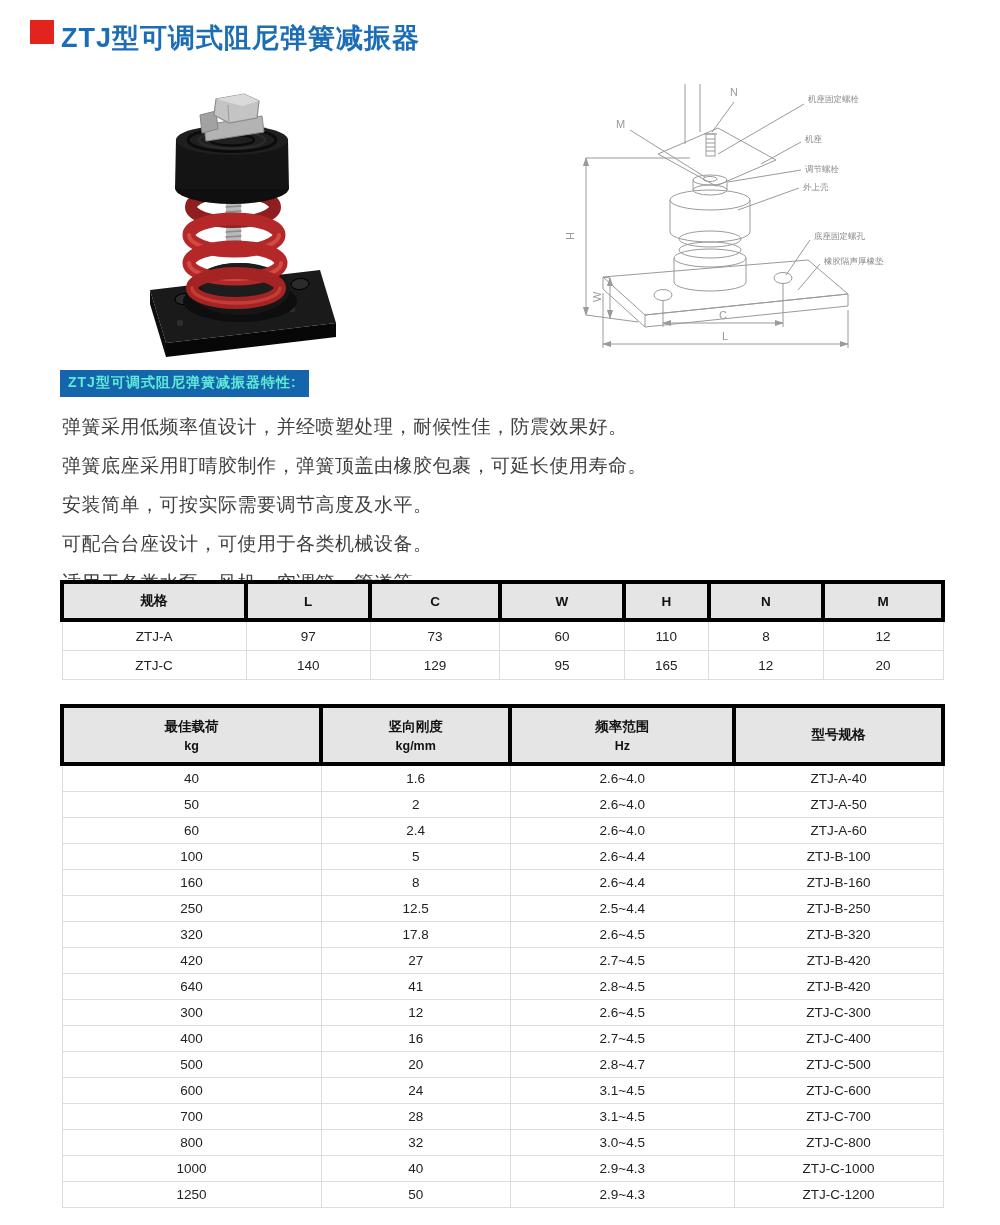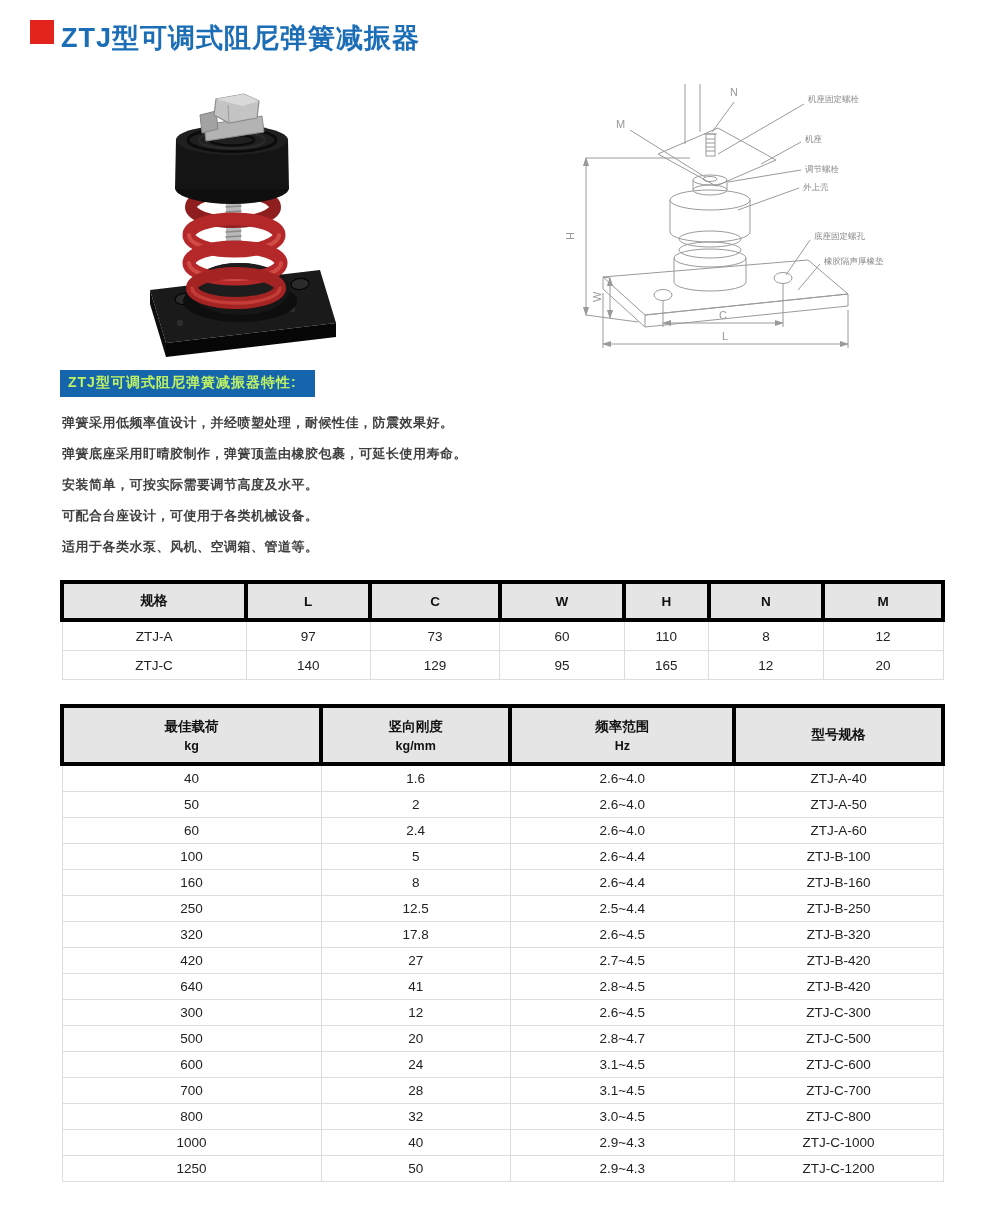--- a/index.html
+++ b/index.html
@@ -9,23 +9,23 @@
   }
   
   .title-row{position:absolute;left:30px;top:20px;display:flex;align-items:flex-start;gap:7px;}
   .red-square{width:24px;height:24px;background:#e2241c;flex:0 0 auto;}
   .page-title{font-size:27px;font-weight:bold;color:#1b6db6;letter-spacing:1px;white-space:nowrap;margin:0;}
   
   .photo-wrap{position:absolute;left:120px;top:85px;width:315px;height:282px;}
   .drawing-wrap{position:absolute;left:558px;top:82px;width:437px;height:287px;}
   
   .features{position:absolute;left:60px;top:370px;width:600px;}
-  .features-bar{display:inline-block;background:#1565ad;color:#bef264;font-size:14px;font-weight:bold;
-    padding:4px 18px 5px 8px;letter-spacing:1px;}
-  .feature-line{font-size:13px;color:#3f3f3f;margin:0 0 13px 2px;letter-spacing:0.5px;font-weight:bold;}
+  .features-bar{display:inline-block;background:#1565ad;color:#5eead4;font-size:14px;font-weight:bold;
+    padding:4px 12px 5px 8px;letter-spacing:1px;}
+  .feature-line{font-size:19px;color:#3f3f3f;margin:0 0 13px 2px;letter-spacing:0.5px;}
   .feature-list{margin-top:17px;}
   
   table.spec{border-collapse:collapse;table-layout:fixed;width:885px;font-size:13.5px;color:#222;}
   table.spec th{background:#e5e5e5;font-weight:bold;color:#111;border:4px solid #000000;font-size:13.5px;}
   table.spec td{border:1px solid #ddd;text-align:center;background:#fff;}
   .t1{position:absolute;left:60px;top:580px;}
   .t1 th{height:32px;}
   .t1 td{height:26px;}
   .t2{position:absolute;left:60px;top:704px;}
   .t2 th{height:50px;padding:2px 0;}
@@ -329,20 +329,26 @@
         <td>2.8~4.5</td>
         <td>ZTJ-B-420</td>
       </tr>
       <tr>
         <td>300</td>
         <td>12</td>
         <td>2.6~4.5</td>
         <td>ZTJ-C-300</td>
       </tr>
       <tr>
+        <td>400</td>
+        <td>16</td>
+        <td>2.7~4.5</td>
+        <td>ZTJ-C-400</td>
+      </tr>
+      <tr>
         <td>500</td>
         <td>20</td>
         <td>2.8~4.7</td>
         <td>ZTJ-C-500</td>
       </tr>
       <tr>
         <td>600</td>
         <td>24</td>
         <td>3.1~4.5</td>
         <td>ZTJ-C-600</td>

